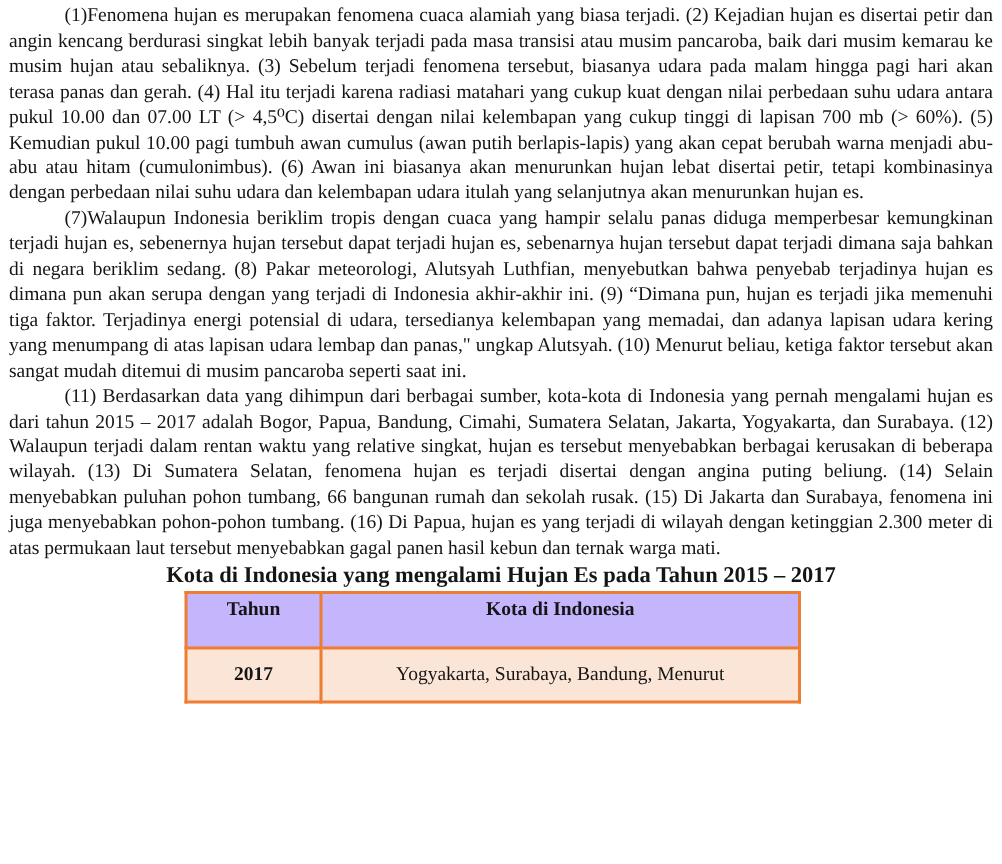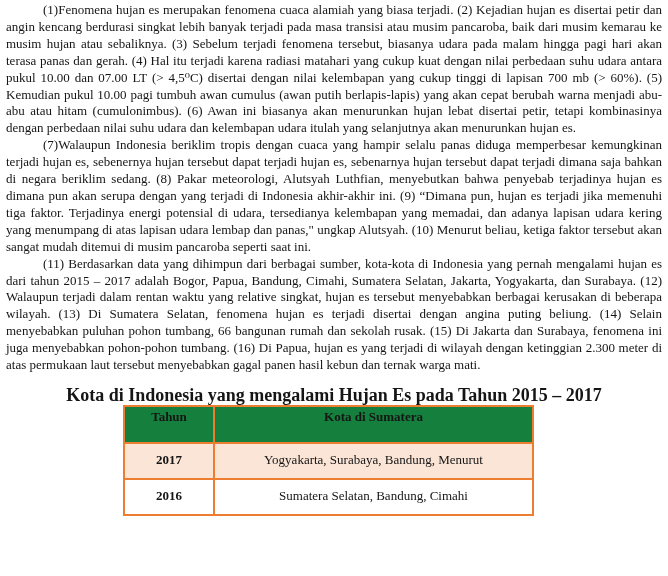--- a/index.html
+++ b/index.html
@@ -15,24 +15,24 @@
   }
   .doc {
     padding: 2px 6px 10px 6px;
   }
   .doc p {
     margin: 0;
     text-align: justify;
     text-indent: 37px;
   }
   .table-title {
-    margin: 13px 0 1px 0;
+    margin: 2px 0 1px 0;
     text-align: center;
     font-weight: bold;
-    font-size: 18px;
+    font-size: 15px;
   }
   table.hail-table {
     border-collapse: collapse;
     margin-left: 117px;
     table-layout: fixed;
     width: 389px;
   }
   table.hail-table th,
   table.hail-table td {
     border: 2px solid #ED7D31;
@@ -40,21 +40,21 @@
     font-size: 13px;
   }
   .col-year  { width: 80px; }
   .col-city  { width: 309px; }
   tr.header-row { height: 37px; }
   tr.header-row th {
     vertical-align: top;
     padding-top: 2px;
     text-align: center;
     font-weight: bold;
-    background: #15803d;
+    background: #c4b5fd;
   }
   tr.data-row { height: 36px; }
   tr.data-row td {
     text-align: center;
     vertical-align: middle;
   }
   tr.data-row td.year { font-weight: bold; }
   tr.row-highlight td { background: #FBE5D6; }
   tr.row-plain td { background: #ffffff; }
 </style>
@@ -68,26 +68,22 @@
   <p>(7)Walaupun Indonesia beriklim tropis dengan cuaca yang hampir selalu panas diduga memperbesar kemungkinan terjadi hujan es, sebenernya hujan tersebut dapat terjadi hujan es, sebenarnya hujan tersebut dapat terjadi dimana saja bahkan di negara beriklim sedang. (8) Pakar meteorologi, Alutsyah Luthfian, menyebutkan bahwa penyebab terjadinya hujan es dimana pun akan serupa dengan yang terjadi di Indonesia akhir-akhir ini. (9) “Dimana pun, hujan es terjadi jika memenuhi tiga faktor. Terjadinya energi potensial di udara, tersedianya kelembapan yang memadai, dan adanya lapisan udara kering yang menumpang di atas lapisan udara lembap dan panas," ungkap Alutsyah. (10) Menurut beliau, ketiga faktor tersebut akan sangat mudah ditemui di musim pancaroba seperti saat ini.</p>
 
   <p>(11) Berdasarkan data yang dihimpun dari berbagai sumber, kota-kota di Indonesia yang pernah mengalami hujan es dari tahun 2015 – 2017 adalah Bogor, Papua, Bandung, Cimahi, Sumatera Selatan, Jakarta, Yogyakarta, dan Surabaya. (12) Walaupun terjadi dalam rentan waktu yang relative singkat, hujan es tersebut menyebabkan berbagai kerusakan di beberapa wilayah. (13) Di Sumatera Selatan, fenomena hujan es terjadi disertai dengan angina puting beliung. (14) Selain menyebabkan puluhan pohon tumbang, 66 bangunan rumah dan sekolah rusak. (15) Di Jakarta dan Surabaya, fenomena ini juga menyebabkan pohon-pohon tumbang. (16) Di Papua, hujan es yang terjadi di wilayah dengan ketinggian 2.300 meter di atas permukaan laut tersebut menyebabkan gagal panen hasil kebun dan ternak warga mati.</p>
 
   <div class="table-title">Kota di Indonesia yang mengalami Hujan Es pada Tahun 2015 – 2017</div>
 
   <table class="hail-table">
     <tbody>
         <tr class="header-row">
       <th class="col-year">Tahun</th>
-      <th class="col-city">Kota di Sumatera</th>
+      <th class="col-city">Kota di Indonesia</th>
     </tr>
     <tr class="data-row row-highlight">
       <td class="year">2017</td>
       <td>Yogyakarta, Surabaya, Bandung, Menurut</td>
-    </tr>
-    <tr class="data-row row-plain">
-      <td class="year">2016</td>
-      <td>Sumatera Selatan, Bandung, Cimahi</td>
     </tr>
   </tbody>
     </table>
 
 </div>
 
 </body></html>

